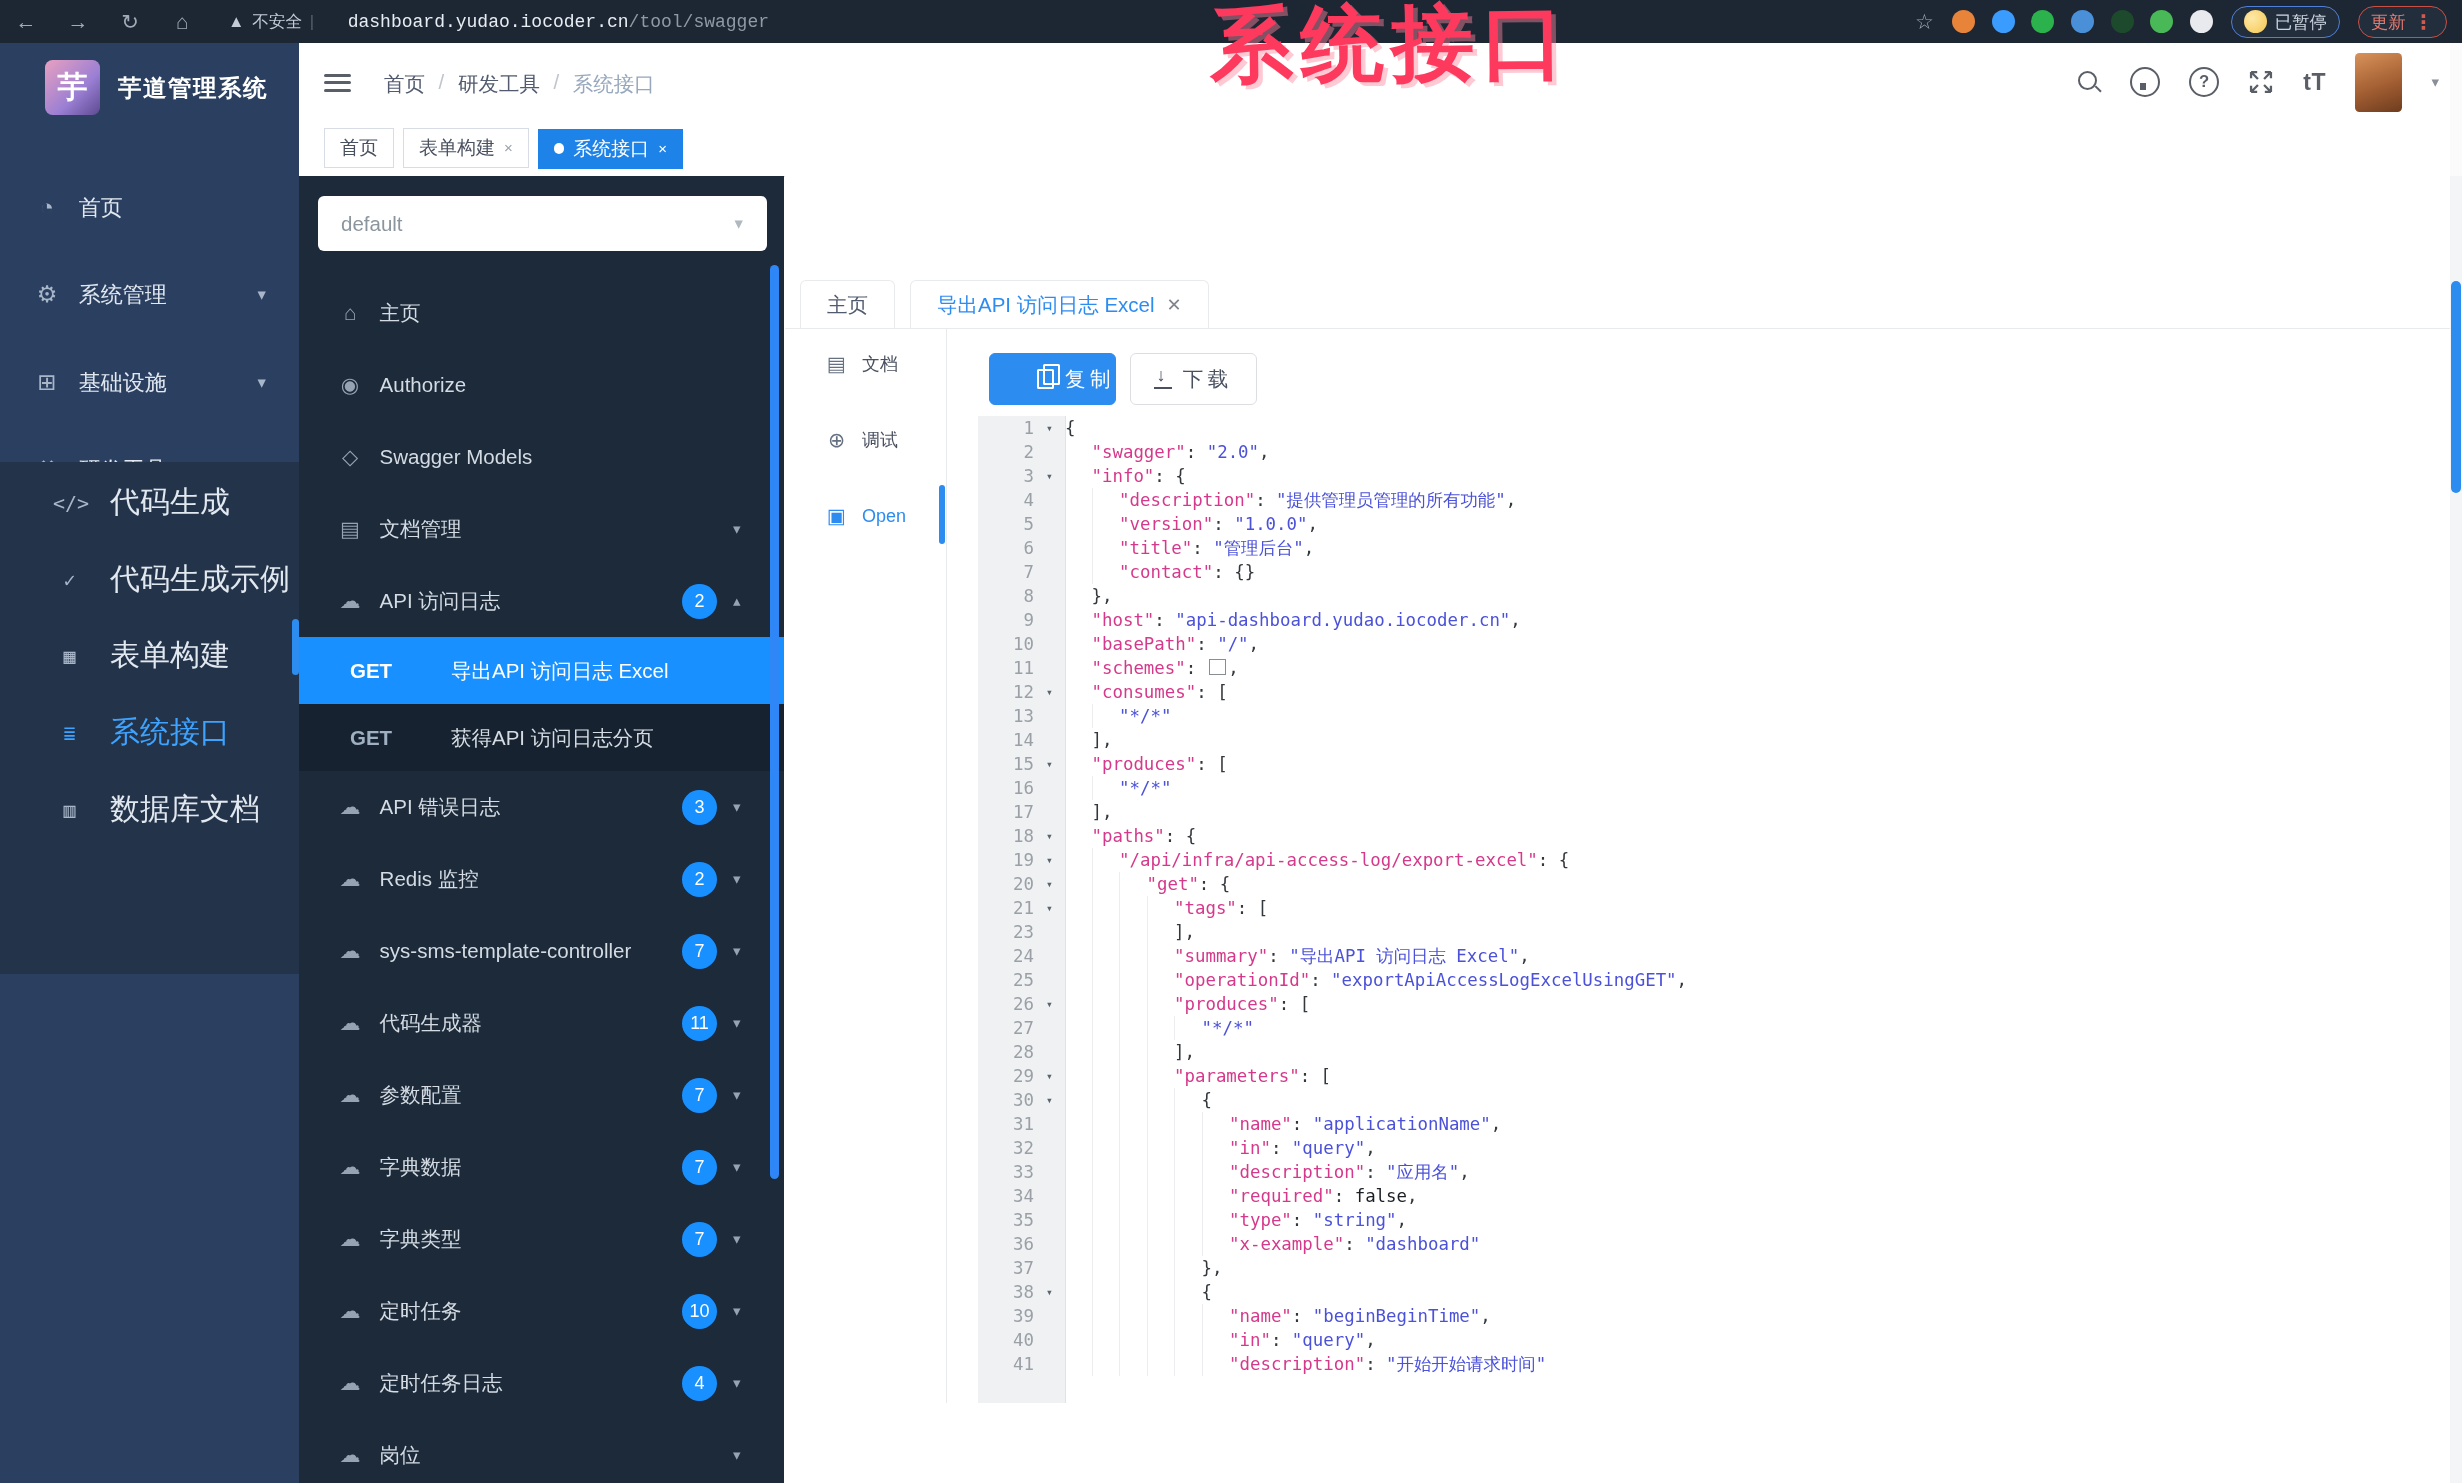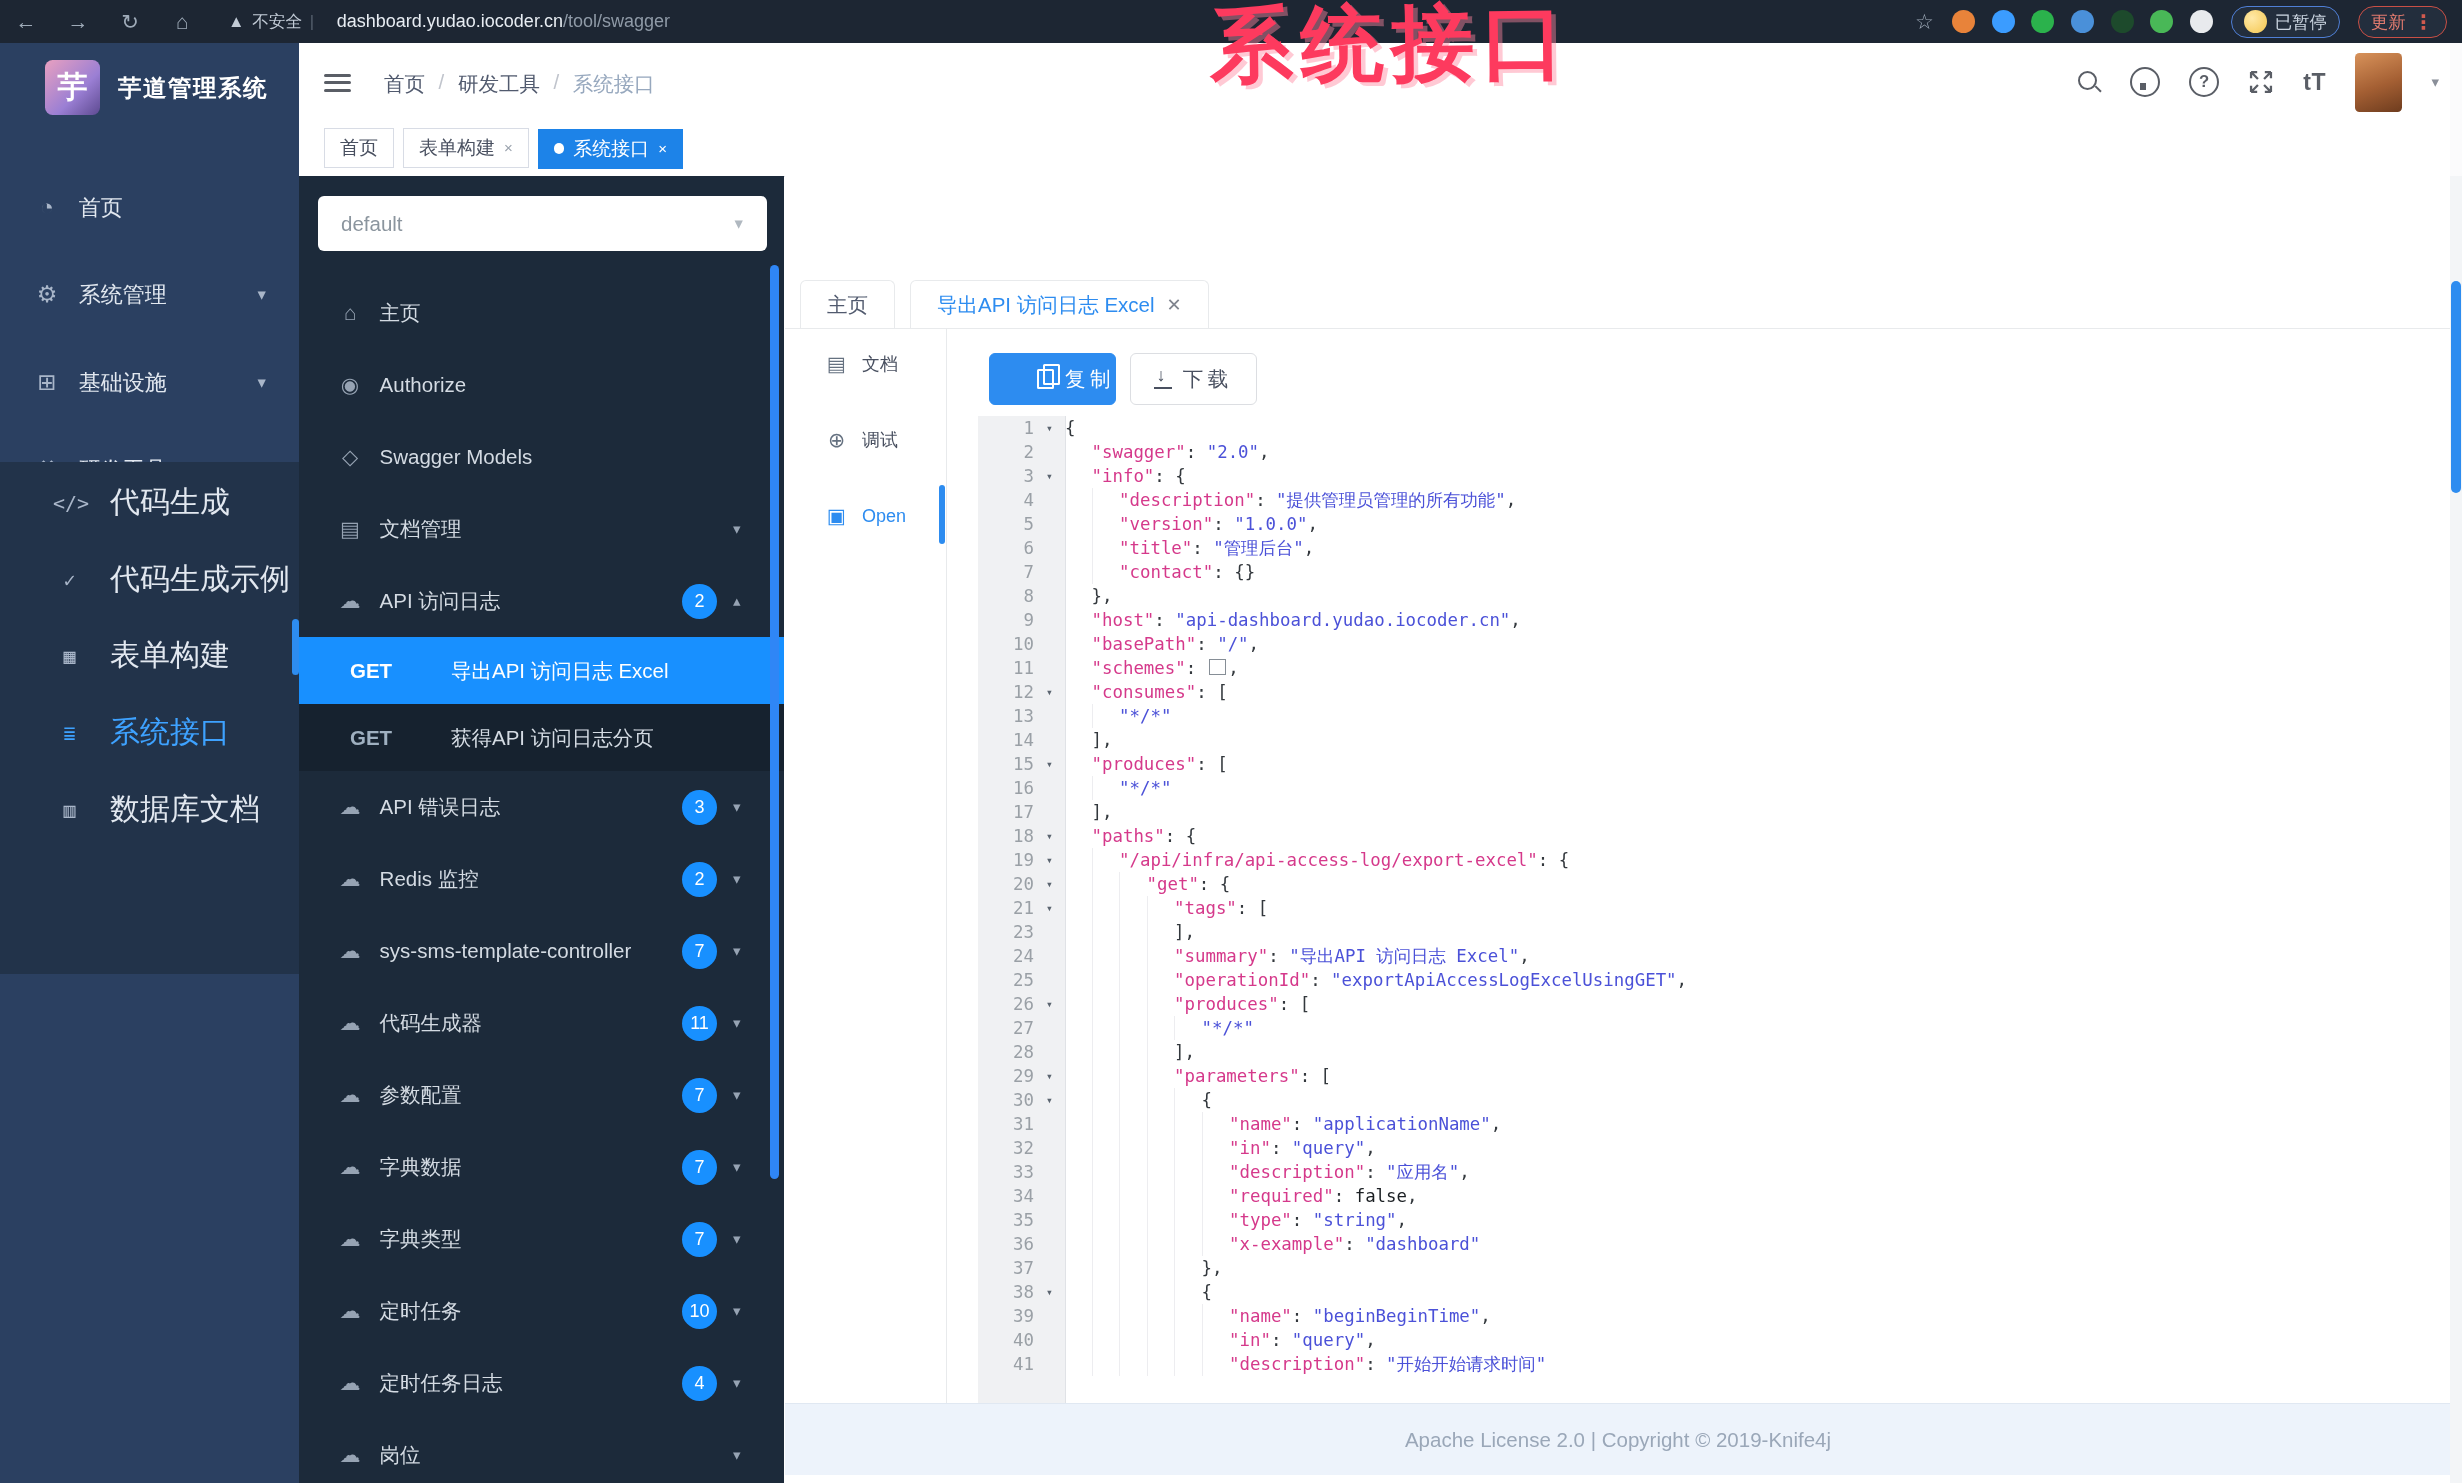--- a/index.html
+++ b/index.html
@@ -6,21 +6,21 @@
   #screen{position:relative;width:2462px;height:1484px;overflow:hidden;
           font-family:"Liberation Sans","DejaVu Sans",sans-serif;background:#fff;}
   .abs{position:absolute;}
 
   
   #browser-bar{left:0;top:0;width:2462px;height:43px;background:#1d2633;border-bottom:0.8px solid #10161f;
                display:flex;align-items:center;color:#a7b2bf;}
   .b-ic{font-size:21px;width:52px;text-align:center;color:#9fabb9;cursor:default;}
   .b-sep{color:#55606e;margin:0 7.6px;font-size:16.7px;}
   .b-warn{color:#c2cbd6;font-size:16.7px;margin-left:20px;display:flex;align-items:center;gap:7.6px;}
-  .b-url{font-size:18px;margin-left:15px;}
+  .b-url{font-size:18px;margin-left:26px;font-family:Liberation Mono, monospace;}
   .b-url .dom{color:#e8edf3;}
   .b-url .path{color:#8f9aa7;}
   #b-right{margin-left:auto;display:flex;align-items:center;gap:18px;padding-right:15px;}
   .ext{width:23px;height:23px;border-radius:6px;display:inline-block;}
   .pill{display:flex;align-items:center;gap:7.6px;border:1.5px solid #4f7fd6;border-radius:20px;
         padding:3px 12px;color:#cbd5e1;font-size:17.4px;background:#232e3d;}
   .pill.red{border-color:#c94f45;color:#e07a6e;}
   .emoji-dot{width:23px;height:23px;border-radius:50%;background:radial-gradient(circle at 35% 35%,#ffe9a8,#f4c64e);display:inline-block;}
   .vdots{color:#d05a4e;font-size:20px;font-weight:bold;letter-spacing:0.8px;}
 
@@ -459,23 +459,20 @@
         <div class="cl"><span class="ln">33</span><span class="fd"></span><span class="code"><span class="ig first"></span><span class="ig"></span><span class="ig"></span><span class="ig"></span><span class="ig"></span><span class="ig"></span><span class="tk-k">"description"</span><span class="tk-p">: </span><span class="tk-s">"应用名"</span><span class="tk-p">,</span></span></div>
         <div class="cl"><span class="ln">34</span><span class="fd"></span><span class="code"><span class="ig first"></span><span class="ig"></span><span class="ig"></span><span class="ig"></span><span class="ig"></span><span class="ig"></span><span class="tk-k">"required"</span><span class="tk-p">: </span><span class="tk-b">false</span><span class="tk-p">,</span></span></div>
         <div class="cl"><span class="ln">35</span><span class="fd"></span><span class="code"><span class="ig first"></span><span class="ig"></span><span class="ig"></span><span class="ig"></span><span class="ig"></span><span class="ig"></span><span class="tk-k">"type"</span><span class="tk-p">: </span><span class="tk-s">"string"</span><span class="tk-p">,</span></span></div>
         <div class="cl"><span class="ln">36</span><span class="fd"></span><span class="code"><span class="ig first"></span><span class="ig"></span><span class="ig"></span><span class="ig"></span><span class="ig"></span><span class="ig"></span><span class="tk-k">"x-example"</span><span class="tk-p">: </span><span class="tk-s">"dashboard"</span></span></div>
         <div class="cl"><span class="ln">37</span><span class="fd"></span><span class="code"><span class="ig first"></span><span class="ig"></span><span class="ig"></span><span class="ig"></span><span class="ig"></span><span class="tk-p">},</span></span></div>
         <div class="cl"><span class="ln">38</span><span class="fd">▾</span><span class="code"><span class="ig first"></span><span class="ig"></span><span class="ig"></span><span class="ig"></span><span class="ig"></span><span class="tk-p">{</span></span></div>
         <div class="cl"><span class="ln">39</span><span class="fd"></span><span class="code"><span class="ig first"></span><span class="ig"></span><span class="ig"></span><span class="ig"></span><span class="ig"></span><span class="ig"></span><span class="tk-k">"name"</span><span class="tk-p">: </span><span class="tk-s">"beginBeginTime"</span><span class="tk-p">,</span></span></div>
         <div class="cl"><span class="ln">40</span><span class="fd"></span><span class="code"><span class="ig first"></span><span class="ig"></span><span class="ig"></span><span class="ig"></span><span class="ig"></span><span class="ig"></span><span class="tk-k">"in"</span><span class="tk-p">: </span><span class="tk-s">"query"</span><span class="tk-p">,</span></span></div>
         <div class="cl"><span class="ln">41</span><span class="fd"></span><span class="code"><span class="ig first"></span><span class="ig"></span><span class="ig"></span><span class="ig"></span><span class="ig"></span><span class="ig"></span><span class="tk-k">"description"</span><span class="tk-p">: </span><span class="tk-s">"开始开始请求时间"</span></span></div>
       </div>
-    <div id="doc-footer">
-      <span>Apache License 2.0 | Copyright © 2019-Knife4j</span>
-    </div>
   </div>
 
   <div class="abs" id="win-scroll"></div>
   <div class="abs" id="page-scroll-track">
     <div id="page-scroll-thumb"></div>
   </div>
 </div>
 
 
 </body></html>

